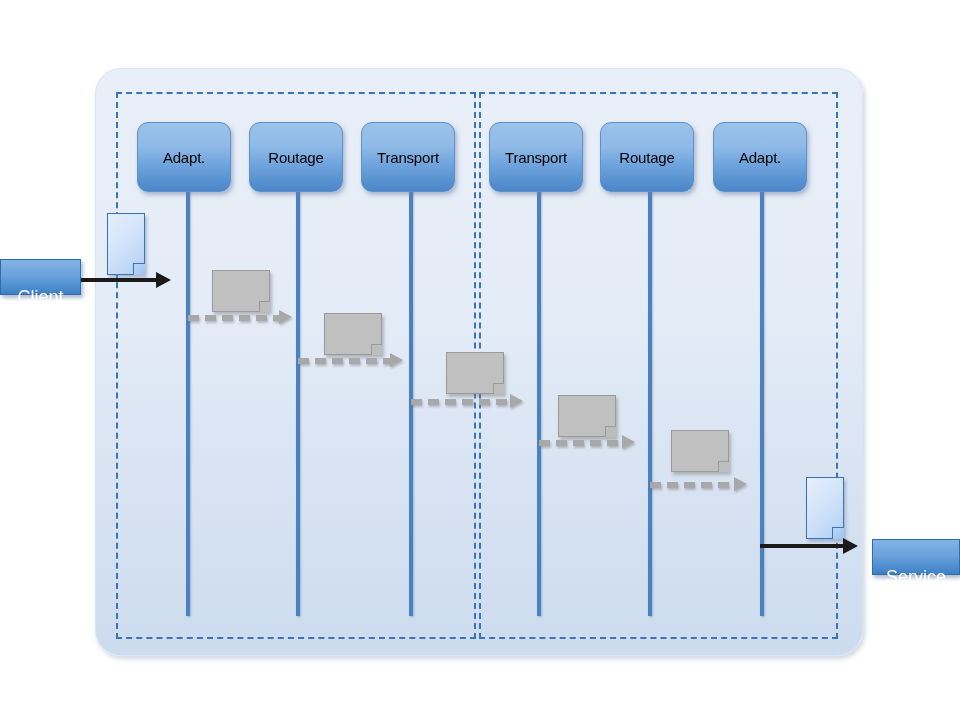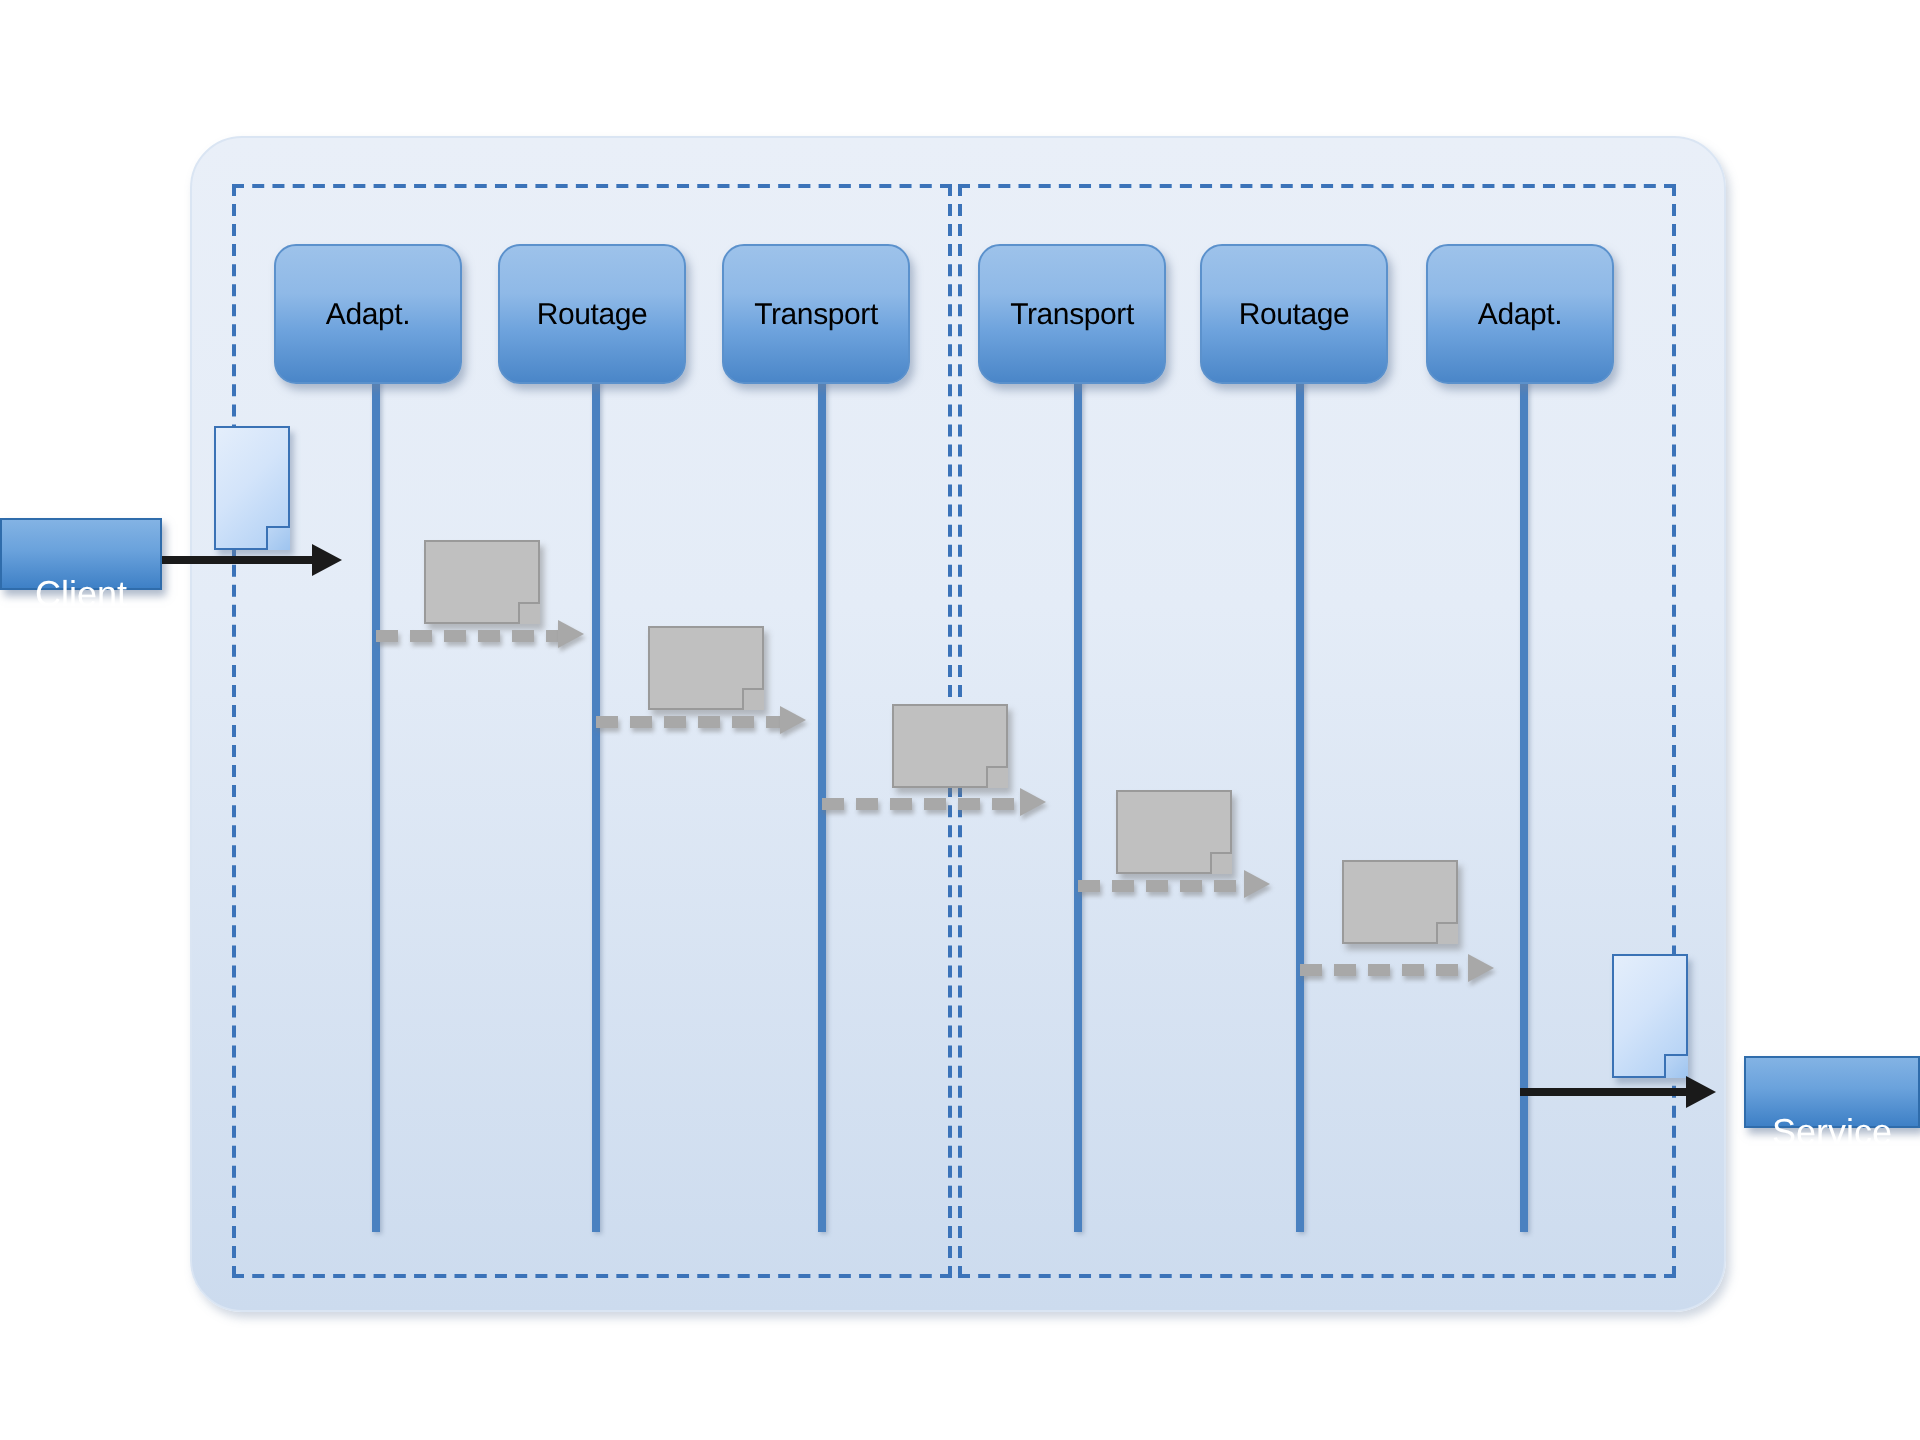--- a/index.html
+++ b/index.html
@@ -94,21 +94,21 @@
     box-sizing: border-box;
   }
   .endpoint .e-label {
     color: #ffffff;
     font-size: 18px;
     font-family: "Liberation Sans", sans-serif;
     white-space: nowrap;
     margin-top: 40px;
   }
   #endpoint-client  { left: 0px;   top: 259px; width: 81px; }
-  #endpoint-service { left: 872px; top: 528px; width: 88px; align-items: center; }
+  #endpoint-service { left: 872px; top: 539px; width: 88px; align-items: center; }
 
   
   .page-icon {
     position: absolute;
     width: 38px;
     height: 62px;
     border: 1px solid #3a72b5;
     background: linear-gradient(135deg, #e4eefb 0%, #d3e4fa 45%, #afcff4 100%);
     box-shadow: 2px 3px 3px rgba(110,130,160,0.45);
     box-sizing: border-box;

